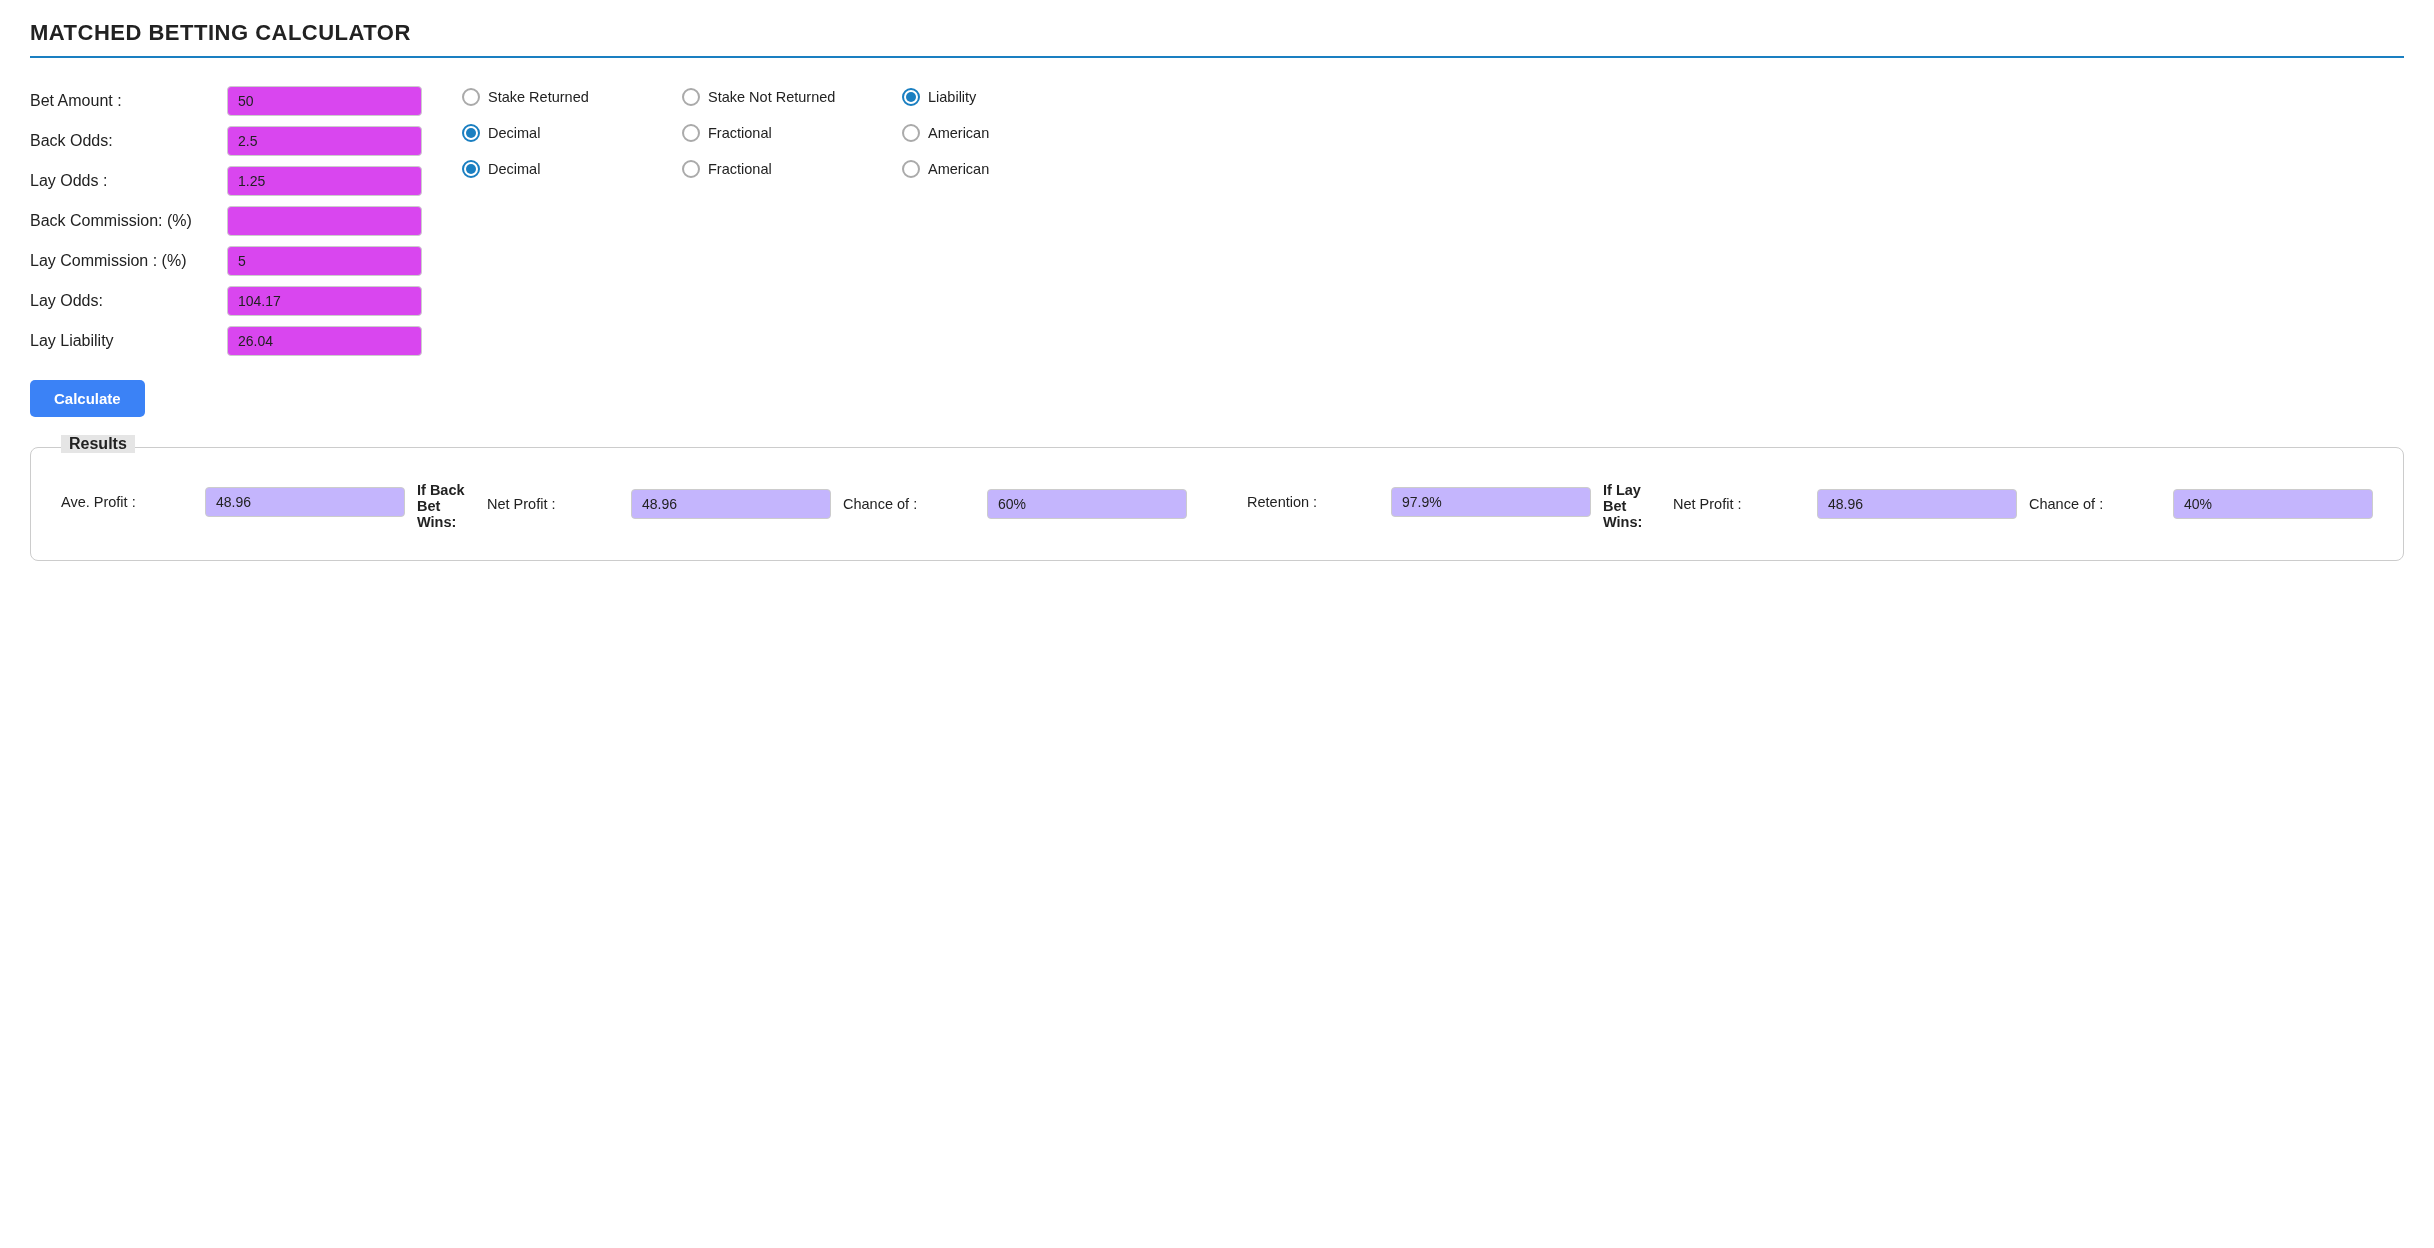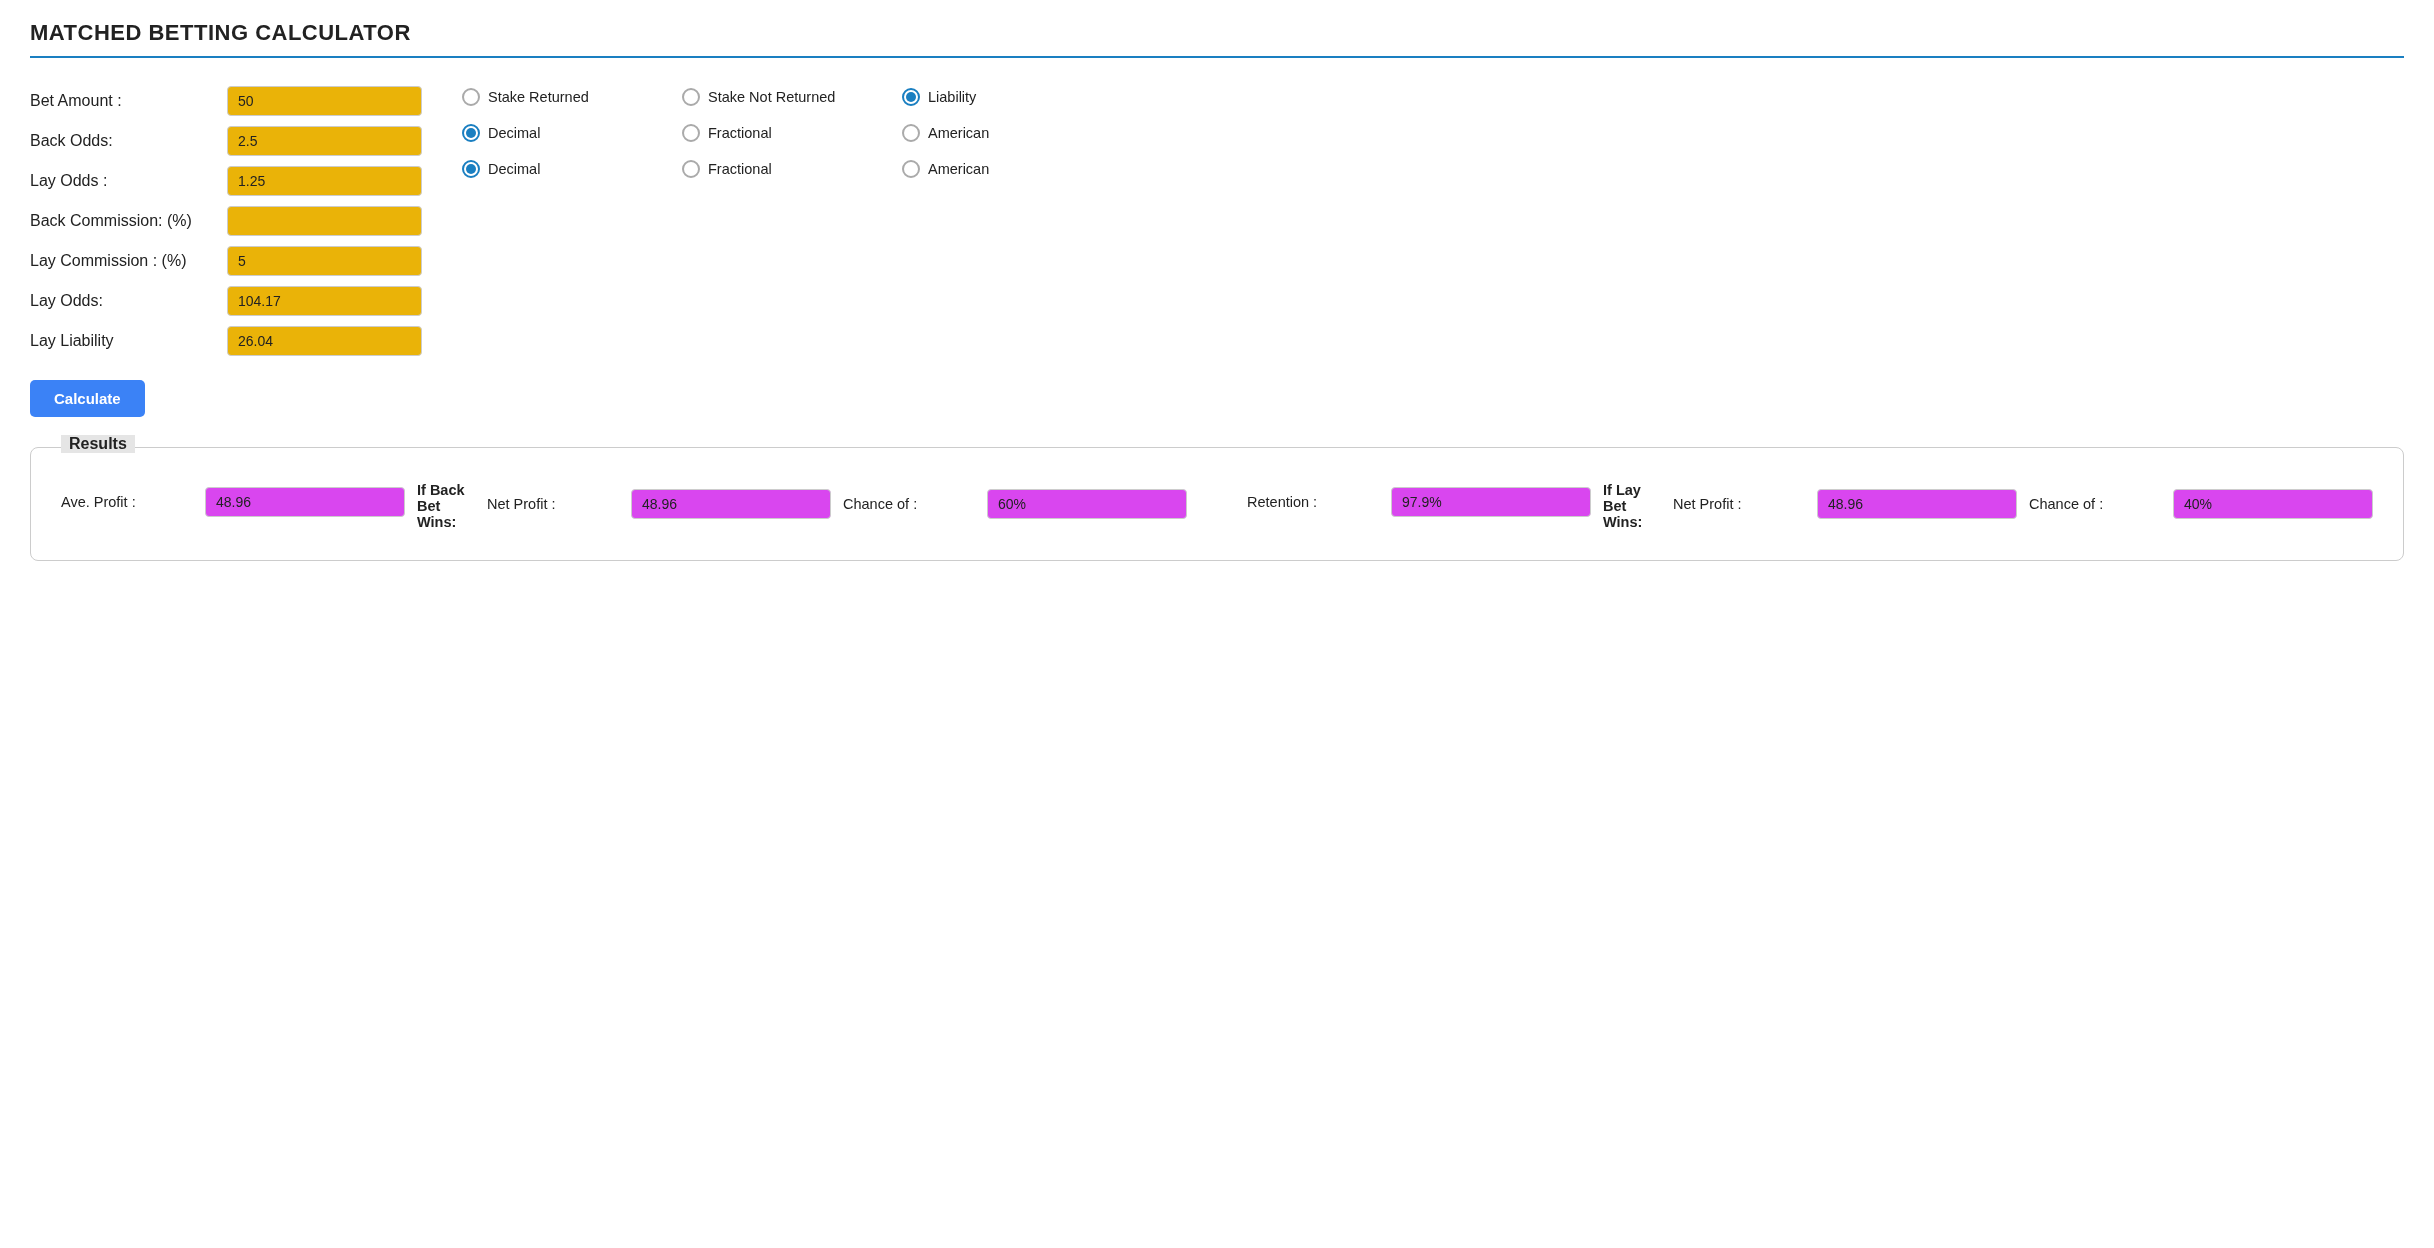--- a/index.html
+++ b/index.html
@@ -52,21 +52,21 @@
       min-width: 185px;
       font-size: 16px;
       color: #222;
     }
 
     .form-input {
       width: 195px;
       padding: 6px 10px;
       border: 1px solid #ccc;
       border-radius: 4px;
-      background: #eab308;
+      background: #d946ef;
       font-size: 14px;
       color: #222;
     }
 
     .right-section {
       display: flex;
       flex-direction: column;
       gap: 18px;
       padding-top: 2px;
     }
@@ -164,21 +164,21 @@
       min-width: 130px;
       font-size: 14.5px;
       color: #222;
     }
 
     .result-input {
       width: 200px;
       padding: 6px 10px;
       border: 1px solid #ccc;
       border-radius: 4px;
-      background: #d946ef;
+      background: #c4b5fd;
       font-size: 14px;
       color: #222;
     }
 
     .result-section-title {
       font-weight: 900;
       font-size: 14.5px;
       margin-top: 4px;
     }
 

